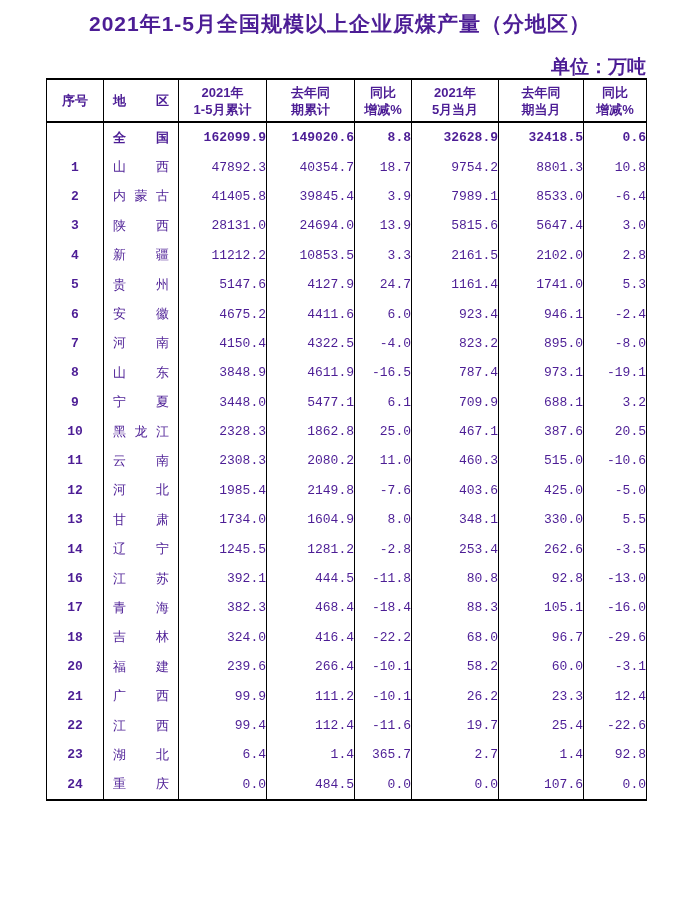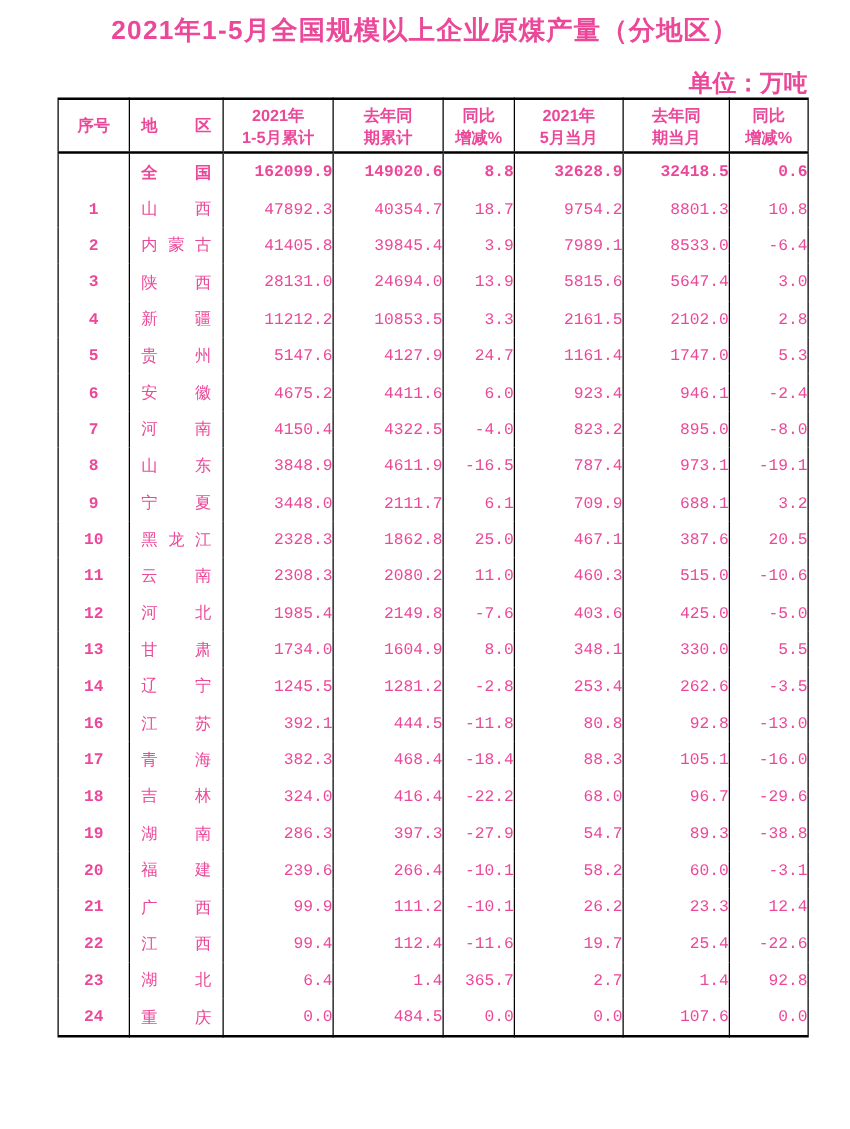--- a/index.html
+++ b/index.html
@@ -5,21 +5,21 @@
   html, body {
     margin: 0;
     padding: 0;
     background: #ffffff;
   }
   .page {
     position: relative;
     width: 680px;
     height: 903px;
     background: #ffffff;
-    color: #ec4899;
+    color: #4c1d95;
     font-family: "Liberation Sans", sans-serif;
     overflow: hidden;
   }
   .title {
     position: absolute;
     top: 10px;
     left: 0;
     width: 680px;
     text-align: center;
     font-size: 21px;
@@ -201,21 +201,21 @@
           <td class="num">2102.0</td>
           <td class="num">2.8</td>
         </tr>
         <tr>
           <td class="seq">5</td>
           <td class="region"><span class="justify-name">贵州</span></td>
           <td class="num">5147.6</td>
           <td class="num">4127.9</td>
           <td class="num">24.7</td>
           <td class="num">1161.4</td>
-          <td class="num">1747.0</td>
+          <td class="num">1741.0</td>
           <td class="num">5.3</td>
         </tr>
         <tr>
           <td class="seq">6</td>
           <td class="region"><span class="justify-name">安徽</span></td>
           <td class="num">4675.2</td>
           <td class="num">4411.6</td>
           <td class="num">6.0</td>
           <td class="num">923.4</td>
           <td class="num">946.1</td>
@@ -238,21 +238,21 @@
           <td class="num">4611.9</td>
           <td class="num">-16.5</td>
           <td class="num">787.4</td>
           <td class="num">973.1</td>
           <td class="num">-19.1</td>
         </tr>
         <tr>
           <td class="seq">9</td>
           <td class="region"><span class="justify-name">宁夏</span></td>
           <td class="num">3448.0</td>
-          <td class="num">2111.7</td>
+          <td class="num">5477.1</td>
           <td class="num">6.1</td>
           <td class="num">709.9</td>
           <td class="num">688.1</td>
           <td class="num">3.2</td>
         </tr>
         <tr>
           <td class="seq">10</td>
           <td class="region"><span class="justify-name">黑龙江</span></td>
           <td class="num">2328.3</td>
           <td class="num">1862.8</td>
@@ -325,30 +325,20 @@
           <td class="seq">18</td>
           <td class="region"><span class="justify-name">吉林</span></td>
           <td class="num">324.0</td>
           <td class="num">416.4</td>
           <td class="num">-22.2</td>
           <td class="num">68.0</td>
           <td class="num">96.7</td>
           <td class="num">-29.6</td>
         </tr>
         <tr>
-          <td class="seq">19</td>
-          <td class="region"><span class="justify-name">湖南</span></td>
-          <td class="num">286.3</td>
-          <td class="num">397.3</td>
-          <td class="num">-27.9</td>
-          <td class="num">54.7</td>
-          <td class="num">89.3</td>
-          <td class="num">-38.8</td>
-        </tr>
-        <tr>
           <td class="seq">20</td>
           <td class="region"><span class="justify-name">福建</span></td>
           <td class="num">239.6</td>
           <td class="num">266.4</td>
           <td class="num">-10.1</td>
           <td class="num">58.2</td>
           <td class="num">60.0</td>
           <td class="num">-3.1</td>
         </tr>
         <tr>

